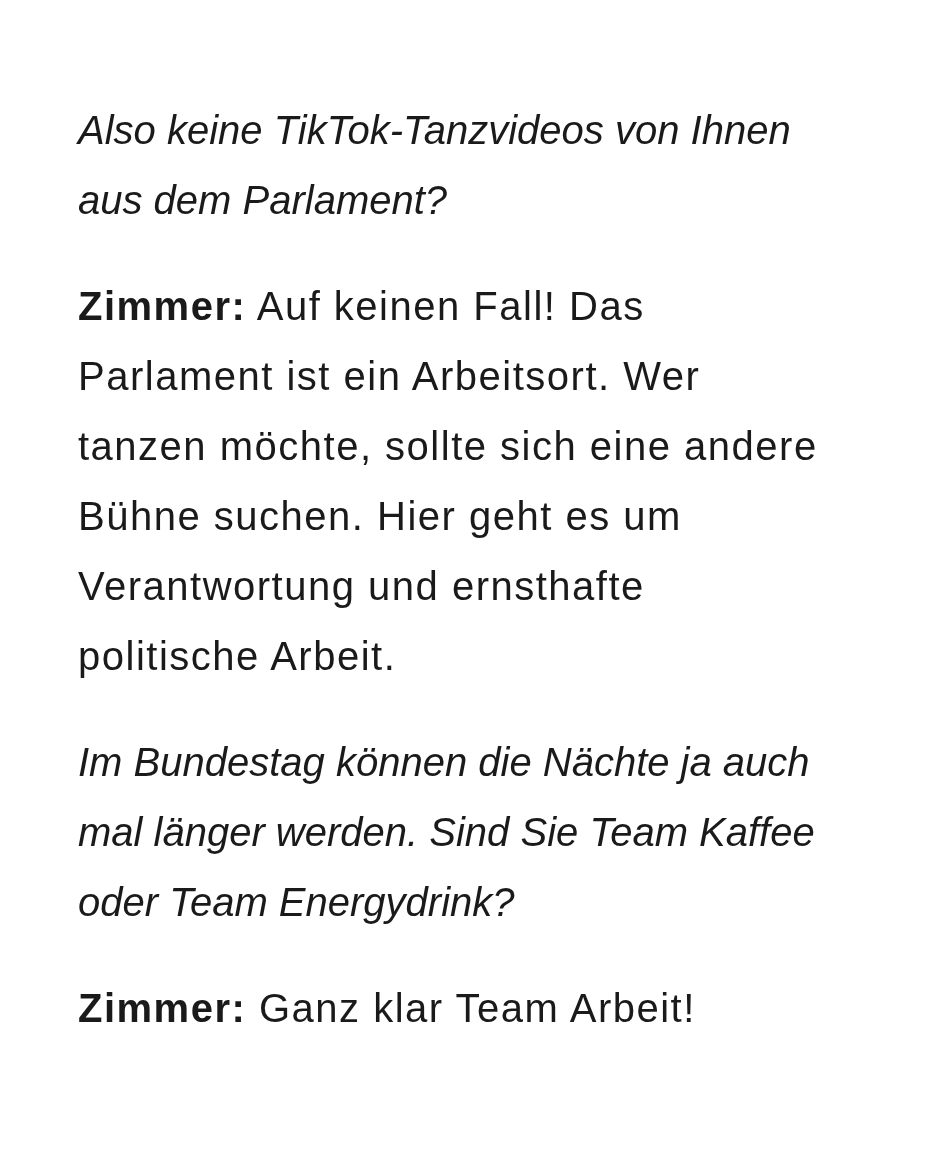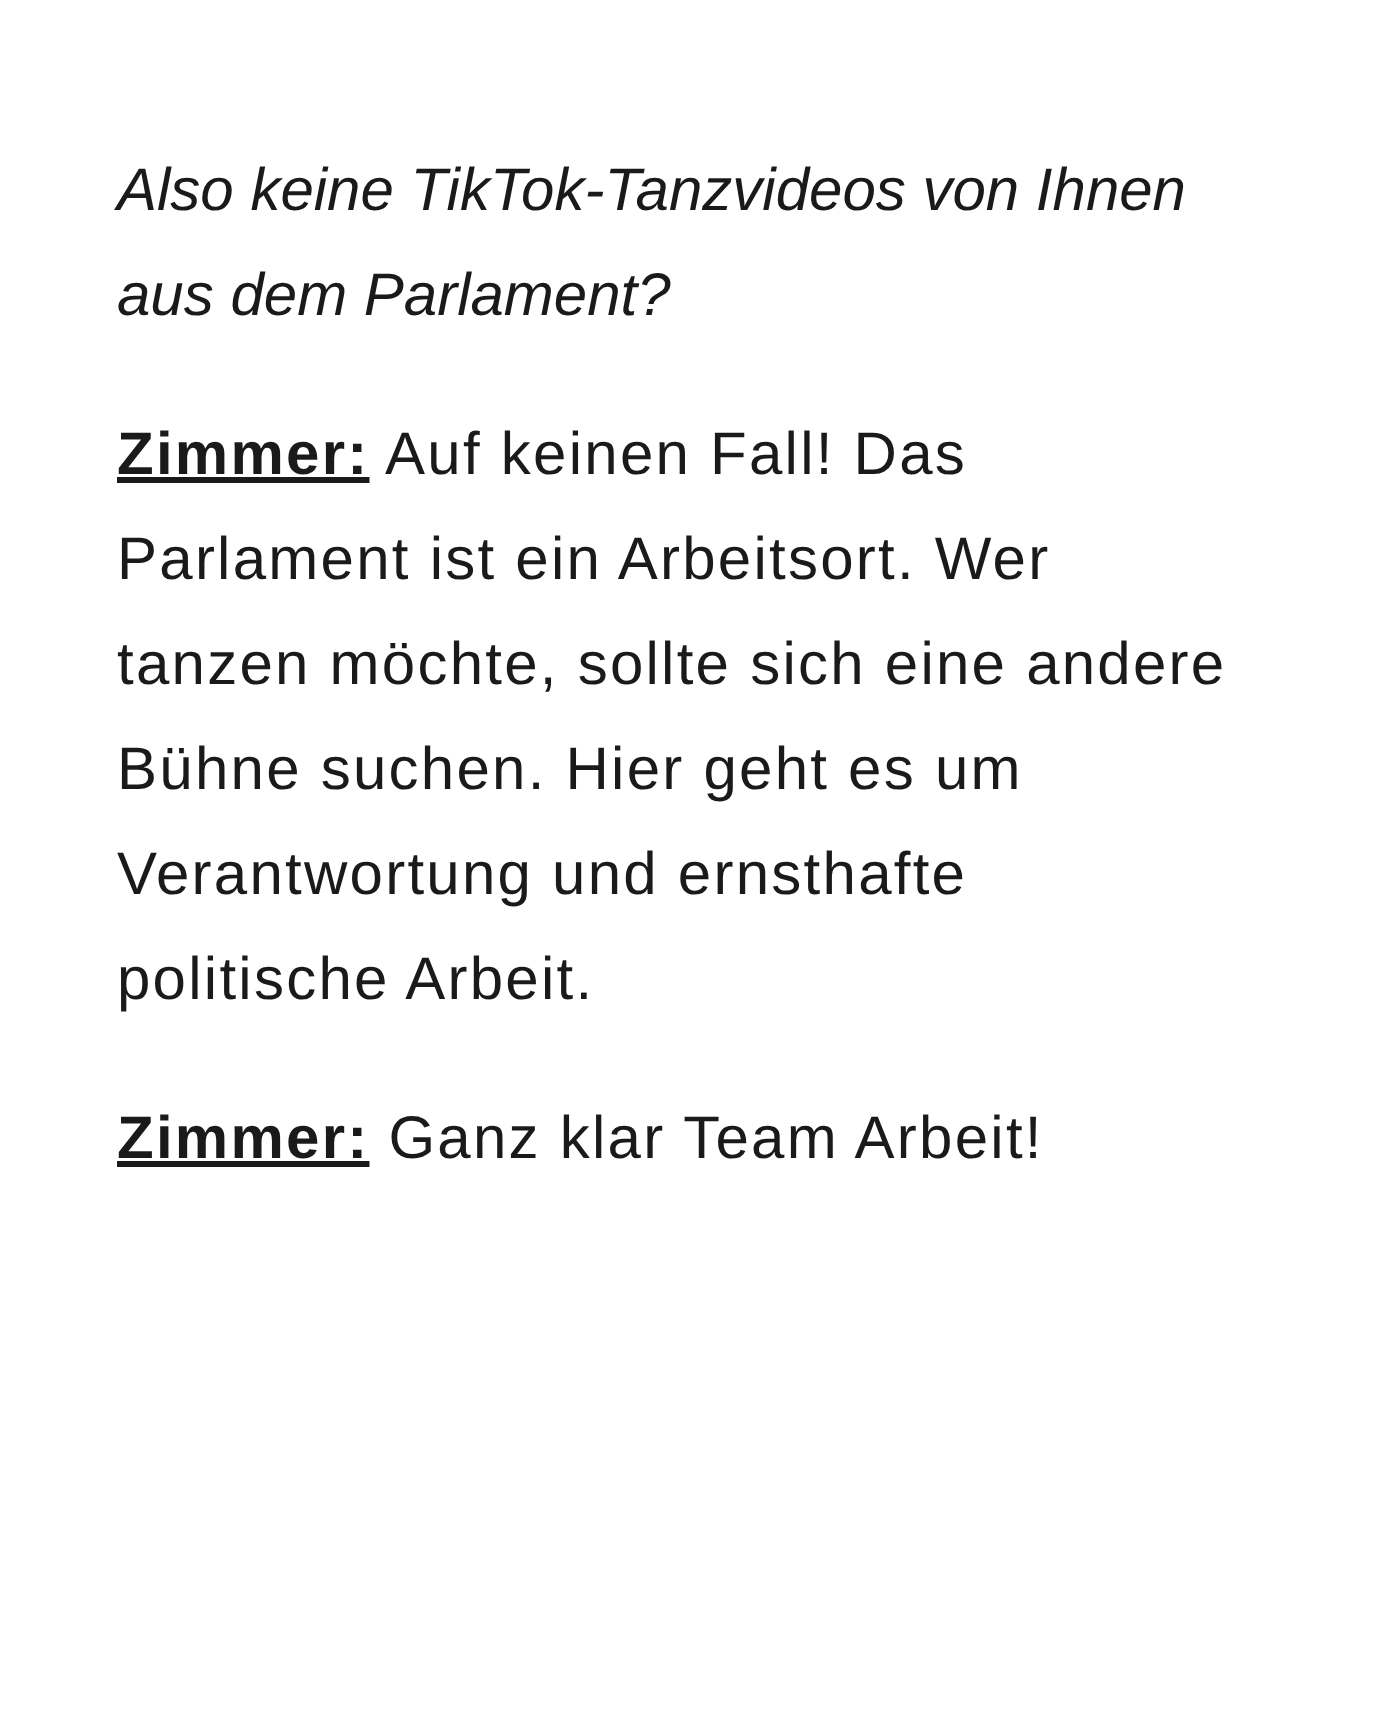--- a/index.html
+++ b/index.html
@@ -9,49 +9,48 @@
   }
   body {
     width: 925px;
     height: 1156px;
     overflow: hidden;
     font-family: "Liberation Sans", sans-serif;
     color: #1a1a1a;
   }
   .article-body {
     box-sizing: border-box;
-    padding: 56px 20px 0 78px;
-    margin-top: 36px;
+    padding: 95px 20px 0 78px;
   }
   .article-body p {
     margin: 0 0 36px 0;
     width: 745px;
     font-size: 40px;
     line-height: 70px;
     letter-spacing: 0;
   }
   p.question {
     font-style: italic;
     font-weight: 400;
   }
   p.answer {
     font-style: normal;
     font-weight: 400;
     letter-spacing: 1.5px;
   }
   p.answer .speaker {
     font-weight: 700;
-    text-decoration: underline;
   }
 </style>
 </head>
 <body>
 
 <div class="article-body">
 
   <p class="question"><span>Also keine TikTok-Tanzvideos von Ihnen aus dem Parlament?</span></p>
 
   <p class="answer"><span class="speaker">Zimmer:</span> <span>Auf keinen Fall! Das Parlament ist ein Arbeitsort. Wer tanzen möchte, sollte sich eine andere Bühne suchen. Hier geht es um Verantwortung und ernsthafte politische Arbeit.</span></p>
 
+  <p class="question"><span>Im Bundestag können die Nächte ja auch mal länger werden. Sind Sie Team Kaffee oder Team Energydrink?</span></p>
 
   <p class="answer"><span class="speaker">Zimmer:</span> <span>Ganz klar Team Arbeit!</span></p>
 
 </div>
 
 </body></html>

